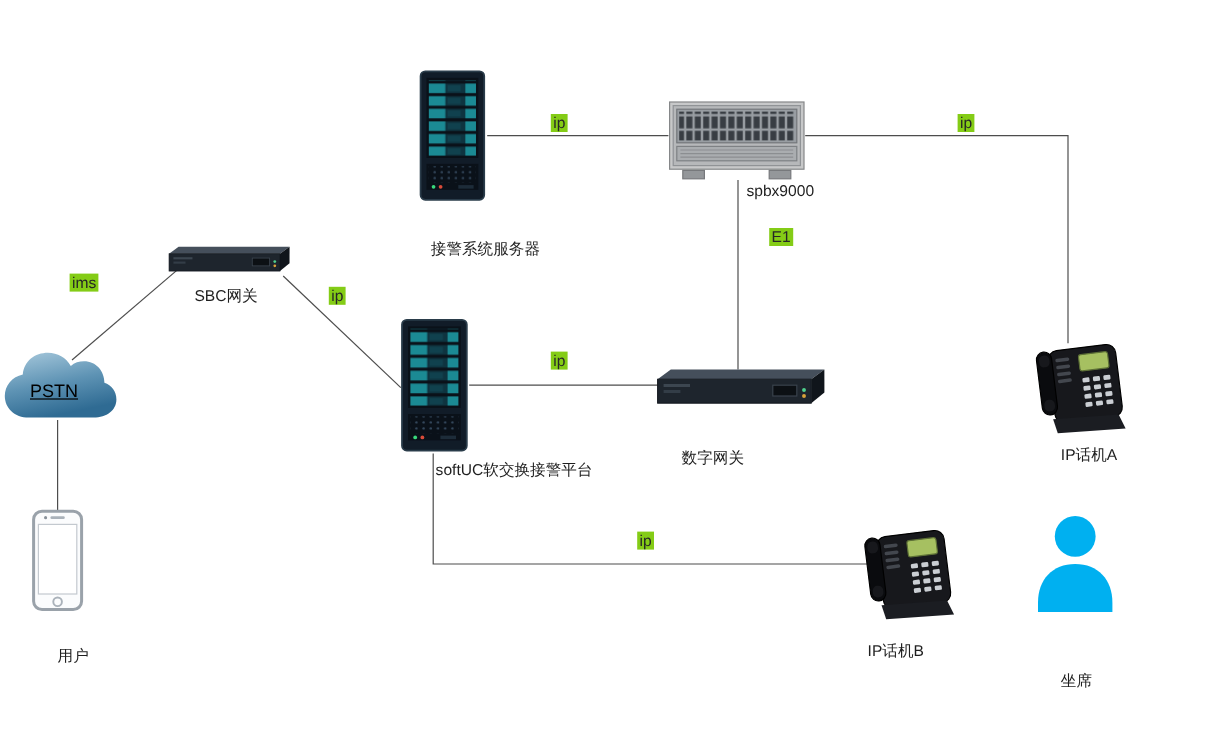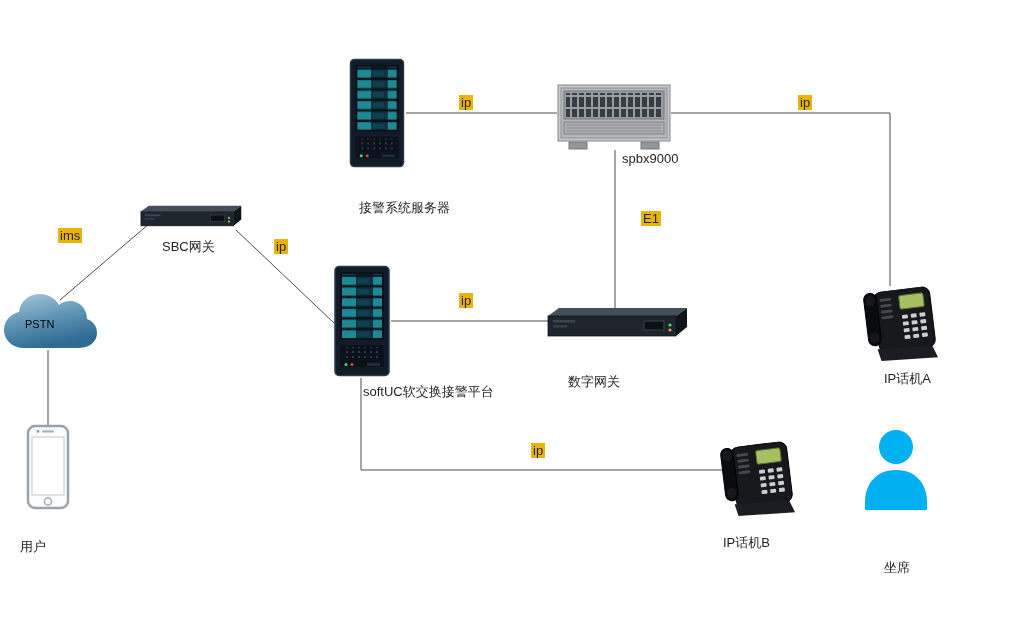--- a/index.html
+++ b/index.html
@@ -5,22 +5,22 @@
   * { margin:0; padding:0; box-sizing:border-box; }
   html,body { background:#ffffff; }
   body { font-family:"Liberation Sans","DejaVu Sans",sans-serif; }
   .canvas { position:relative; width:1014px; height:620px; background:#ffffff; overflow:hidden; }
   .wires { position:absolute; left:0; top:0; }
   .wires path { fill:none; stroke:var(--connector-line,#4d4d4d); stroke-width:1; }
   .node { position:absolute; }
   .node svg { display:block; width:100%; height:100%; }
   .nlabel { position:absolute; font-size:13px; color:#1f1f1f; white-space:nowrap;text-align:center; }
   .nlabel.bold { font-weight:400; }
-  .elabel { position:absolute; font-size:13px; color:#262626; background:#eab308; padding:0 2px; white-space:nowrap; }
-  .cloud-text { position:absolute; font-size:11px; color:#000; white-space:nowrap; }
+  .elabel { position:absolute; font-size:13px; color:#262626; background:#84cc16; padding:0 2px; white-space:nowrap; }
+  .cloud-text { position:absolute; font-size:15px; color:#000; white-space:nowrap;text-decoration:underline; }
   .defs-holder { position:absolute; width:0; height:0; overflow:hidden; }
 </style>
 </head>
 <body>
 
 <div class="defs-holder">
 <svg width="0" height="0" aria-hidden="true">
   <defs>
     <pattern id="pat-bays" patternUnits="userSpaceOnUse" width="40" height="10.7">
       <rect x="0" y="1.2" width="40" height="8" fill="#0e3440"></rect>
@@ -196,28 +196,28 @@
 
   <div class="node" style="left:857px;top:428px;width:78px;height:82px">
     <svg viewBox="0 0 78 82">
         <use href="#sym-person"></use>
       </svg>
   </div>
 
   <div class="nlabel" style="left:359px;top:199px">接警系统服务器</div>
   <div class="nlabel" style="left:622px;top:151px">spbx9000</div>
   <div class="nlabel bold" style="left:162px;top:238px">SBC网关</div>
-  <div class="nlabel" style="left:20px;top:538px">用户</div>
+  <div class="nlabel" style="left:48px;top:538px">用户</div>
   <div class="nlabel" style="left:363px;top:383px">softUC软交换接警平台</div>
   <div class="nlabel" style="left:568px;top:373px">数字网关</div>
   <div class="nlabel" style="left:884px;top:370px">IP话机A</div>
   <div class="nlabel" style="left:723px;top:534px">IP话机B</div>
   <div class="nlabel" style="left:884px;top:559px">坐席</div>
 
   <div class="elabel" style="left:58px;top:228px">ims</div>
   <div class="elabel" style="left:459px;top:95px">ip</div>
   <div class="elabel" style="left:798px;top:95px">ip</div>
-  <div class="elabel" style="left:641px;top:211px">E1</div>
+  <div class="elabel" style="left:641px;top:190px">E1</div>
   <div class="elabel" style="left:274px;top:239px">ip</div>
   <div class="elabel" style="left:459px;top:293px">ip</div>
   <div class="elabel" style="left:531px;top:443px">ip</div>
 
 </div>
 
 </body></html>

